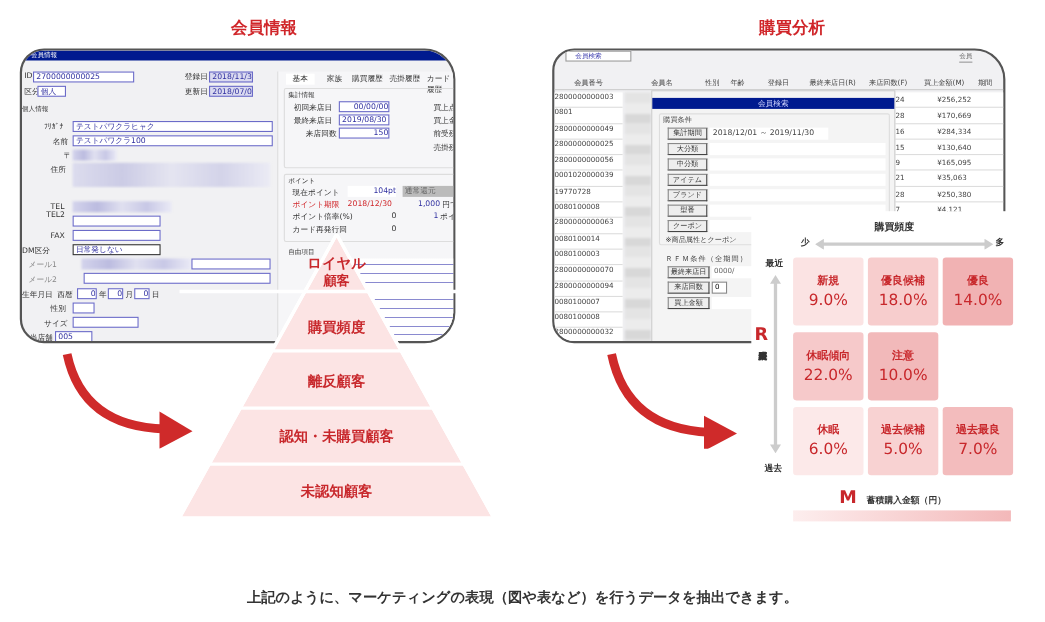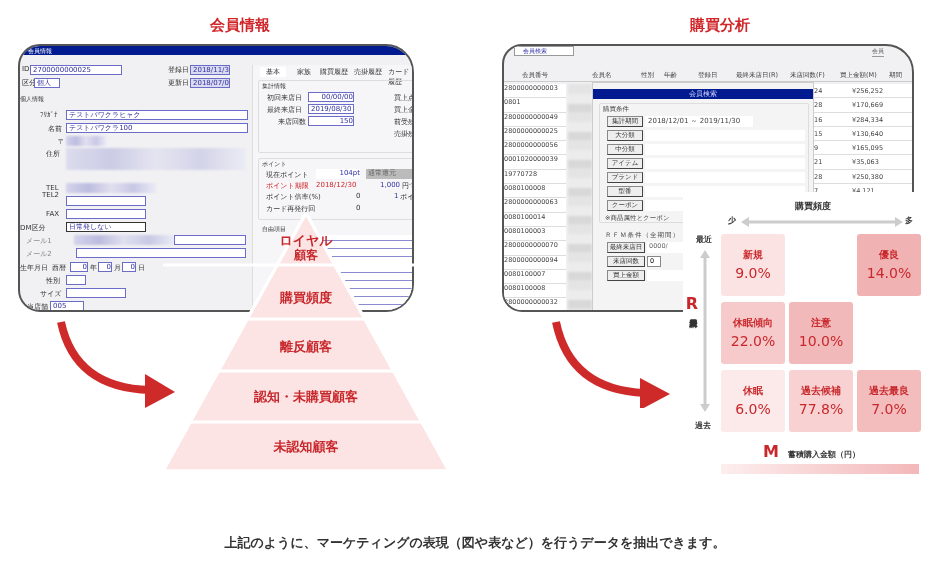--- a/index.html
+++ b/index.html
@@ -270,39 +270,43 @@
   </svg>
   <div style="position:absolute;left:2px;top:102px;width:14px;text-align:center;background:#fff">
     <div style="color:#c8282c;font-size:16px;font-weight:bold">R</div>
     <div style="writing-mode:vertical-rl;font-size:8px;font-weight:bold;color:#333;margin:0 auto">最終購買日</div>
   </div>
 
   <div class="cell" style="left: 38px; top: 42px; background: rgb(251, 227, 227);">
       <div class="n">新規</div>
       <div class="v">9.0%</div>
     </div>
+  <div class="cell" style="left: 106px; top: 42px; background: rgb(247, 205, 205);">
+      <div class="n">優良候補</div>
+      <div class="v">18.0%</div>
+    </div>
   <div class="cell" style="left: 174px; top: 42px; background: rgb(241, 178, 179);">
       <div class="n">優良</div>
       <div class="v">14.0%</div>
     </div>
   <div class="cell" style="left: 38px; top: 110px; background: rgb(246, 201, 202);">
       <div class="n">休眠傾向</div>
       <div class="v">22.0%</div>
     </div>
   <div class="cell" style="left: 106px; top: 110px; background: rgb(242, 185, 186);">
       <div class="n">注意</div>
       <div class="v">10.0%</div>
     </div>
   <div class="cell" style="left: 38px; top: 178px; background: rgb(252, 233, 233);">
       <div class="n">休眠</div>
       <div class="v">6.0%</div>
     </div>
   <div class="cell" style="left: 106px; top: 178px; background: rgb(248, 210, 210);">
       <div class="n">過去候補</div>
-      <div class="v">77.8%</div>
+      <div class="v">5.0%</div>
     </div>
   <div class="cell" style="left: 174px; top: 178px; background: rgb(243, 188, 189);">
       <div class="n">過去最良</div>
       <div class="v">7.0%</div>
     </div>
 
   <div style="position:absolute;left:80px;top:250px;white-space:nowrap">
     <span style="color:#c8282c;font-size:16px;font-weight:bold">M</span>
     <span style="font-size:8px;font-weight:bold;color:#333;margin-left:4px">蓄積購入金額（円）</span>
   </div>

